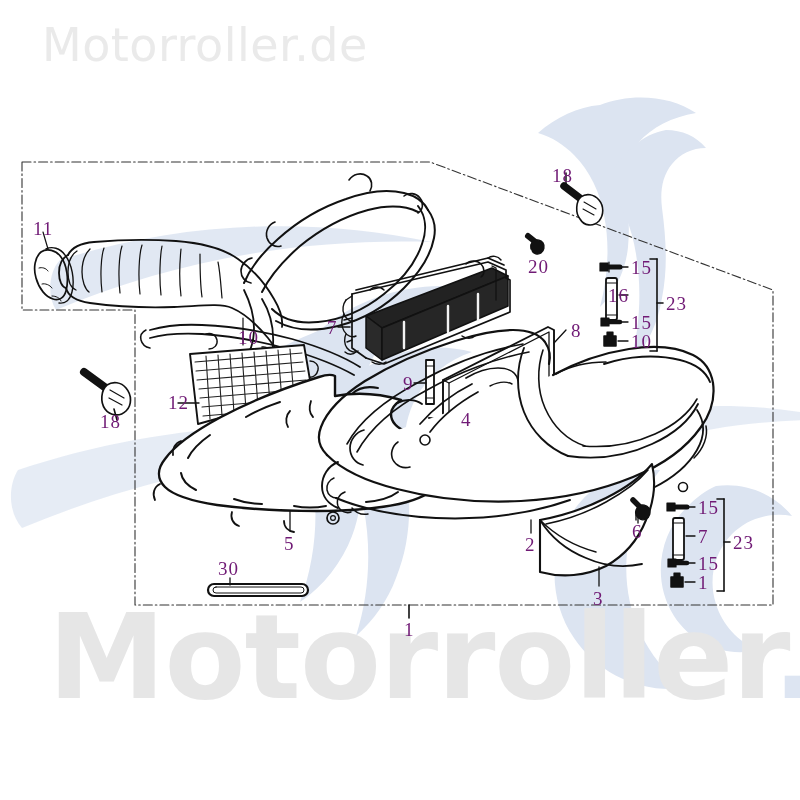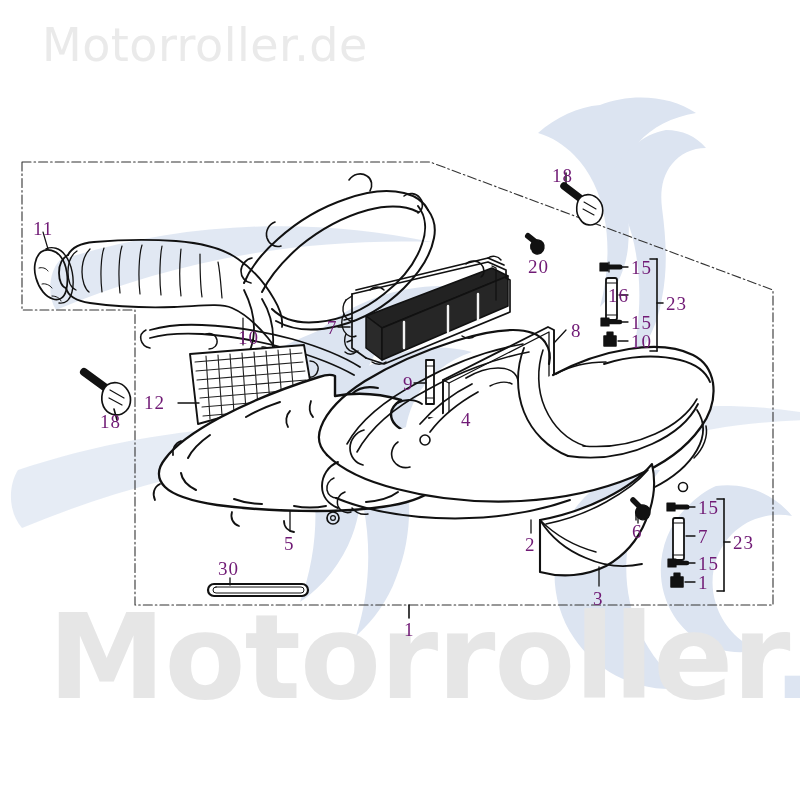--- a/index.html
+++ b/index.html
@@ -419,21 +419,21 @@
       <path d="M724 542 L730 542" stroke-width="1.6"></path>
     </g>
 
   </svg>
 
   <div class="callout" style="left:33px;top:218px">11</div>
   <div class="callout" style="left:238px;top:327px">10</div>
   <div class="callout" style="left:552px;top:165px">18</div>
   <div class="callout" style="left:528px;top:256px">20</div>
   <div class="callout" style="left:327px;top:317px">7</div>
-  <div class="callout" style="left:144px;top:392px">12</div>
+  <div class="callout" style="left:168px;top:392px">12</div>
   <div class="callout" style="left:100px;top:411px">18</div>
   <div class="callout" style="left:403px;top:373px">9</div>
   <div class="callout" style="left:571px;top:320px">8</div>
   <div class="callout" style="left:461px;top:409px">4</div>
   <div class="callout" style="left:284px;top:533px">5</div>
   <div class="callout" style="left:218px;top:558px">30</div>
   <div class="callout" style="left:525px;top:534px">2</div>
   <div class="callout" style="left:593px;top:588px">3</div>
   <div class="callout" style="left:632px;top:521px">6</div>
   <div class="callout" style="left:404px;top:619px">1</div>

